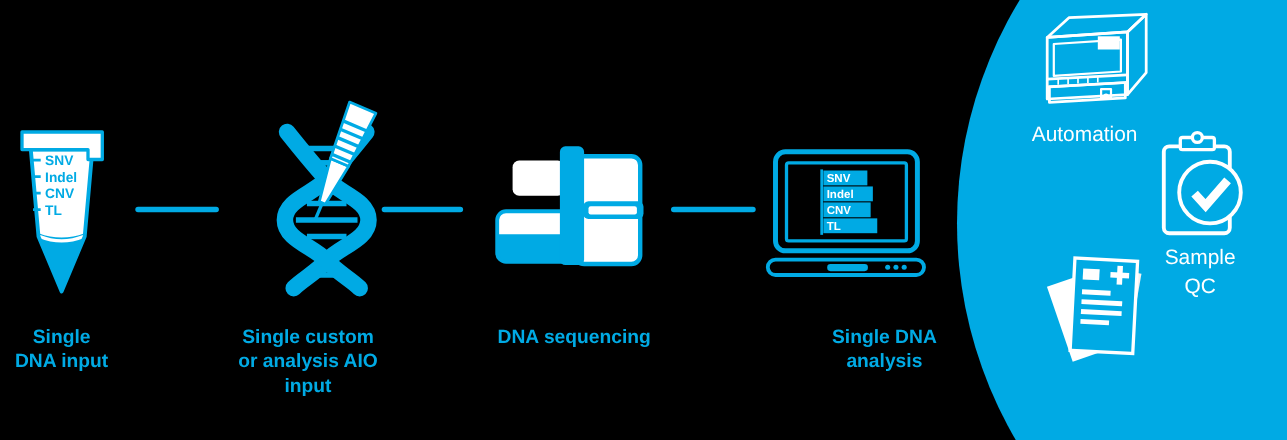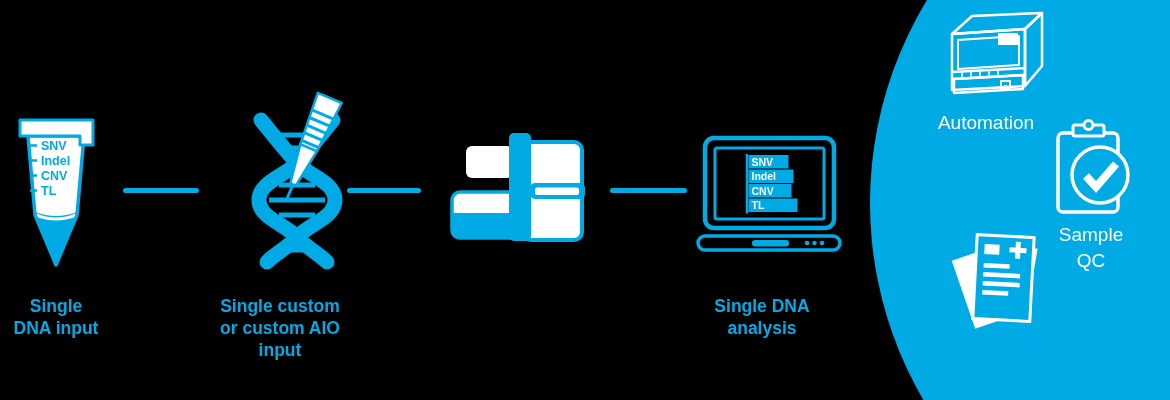--- a/index.html
+++ b/index.html
@@ -80,36 +80,39 @@
         <line x1="-9.3" y1="-62" x2="9.3" y2="-62"></line>
         <line x1="-9.9" y1="-70" x2="9.9" y2="-70"></line>
         <line x1="-10.5" y1="-78" x2="10.5" y2="-78"></line>
         <line x1="-11.1" y1="-86" x2="11.1" y2="-86"></line>
         <line x1="-11.7" y1="-94" x2="11.7" y2="-94"></line>
       </g>
     </g>
   </svg>
   <div class="step-label" style="left:180px;top:295px">
     <div>Single custom</div>
-    <div>or custom AIO</div>
+    <div>or analysis AIO</div>
     <div>input</div>
   </div>
 
   <div class="connector" style="left:347px;width:74px"></div>
 
   <svg style="left:448px;top:128px" width="140" height="118" viewBox="0 0 140 118">
     <rect x="75" y="14" width="59" height="98" rx="8" fill="#ffffff" stroke="#00AAE4" stroke-width="4"></rect>
     <rect x="82" y="55" width="55" height="16" rx="5" fill="#00AAE4"></rect>
     <rect x="87" y="59.5" width="44" height="7.5" rx="2" fill="#ffffff"></rect>
     <rect x="18" y="18" width="47" height="32" rx="6" fill="#ffffff"></rect>
     <rect x="4" y="64" width="70" height="46" rx="8" fill="#ffffff"></rect>
     <path d="M4,85 H74 V102 Q74,110 66,110 H12 Q4,110 4,102 Z" fill="#00AAE4"></path>
     <rect x="4" y="64" width="70" height="46" rx="8" fill="none" stroke="#00AAE4" stroke-width="3.5"></rect>
     <rect x="61" y="5" width="22" height="108" rx="5" fill="#00AAE4"></rect>
   </svg>
+  <div class="step-label" style="left:422px;top:295px">
+    <div>DNA sequencing</div>
+  </div>
 
   <div class="connector" style="left:610px;width:77px"></div>
 
   <svg style="left:693px;top:132px" width="150" height="120" viewBox="0 0 150 120">
     <rect x="12" y="6" width="129" height="90" rx="9" fill="none" stroke="#00AAE4" stroke-width="4.5"></rect>
     <rect x="22" y="16" width="109" height="71" rx="2" fill="none" stroke="#00AAE4" stroke-width="3"></rect>
     <line x1="54" y1="22" x2="54" y2="81.5" stroke="#00AAE4" stroke-width="2.5"></line>
     <g fill="#00AAE4">
       <rect x="55.5" y="23" width="40" height="13.5"></rect>
       <rect x="55.5" y="37.5" width="45" height="13.5"></rect>
@@ -119,21 +122,21 @@
     <text class="bar-text" x="58.5" y="33.5">SNV</text>
     <text class="bar-text" x="58.5" y="48">Indel</text>
     <text class="bar-text" x="58.5" y="62.5">CNV</text>
     <text class="bar-text" x="58.5" y="77">TL</text>
     <rect x="5" y="104" width="142" height="14" rx="7" fill="none" stroke="#00AAE4" stroke-width="3.5"></rect>
     <rect x="59" y="108" width="37" height="6.5" rx="3" fill="#00AAE4"></rect>
     <circle cx="114" cy="111" r="2.3" fill="#00AAE4"></circle>
     <circle cx="121.5" cy="111" r="2.3" fill="#00AAE4"></circle>
     <circle cx="129" cy="111" r="2.3" fill="#00AAE4"></circle>
   </svg>
-  <div class="step-label" style="left:662px;top:295px">
+  <div class="step-label" style="left:704px;top:295px">
     <div>Single DNA</div>
     <div>analysis</div>
   </div>
 
   <div class="circle"></div>
 
   <svg style="left:938px;top:10px" width="112" height="96" viewBox="0 0 112 96">
     <g fill="none" stroke="#ffffff" stroke-width="2.5" stroke-linejoin="round">
       <polygon points="14,24 34,6 104,3 87,19"></polygon>
       <polygon points="87,19 104,3 104,56 87,76"></polygon>

